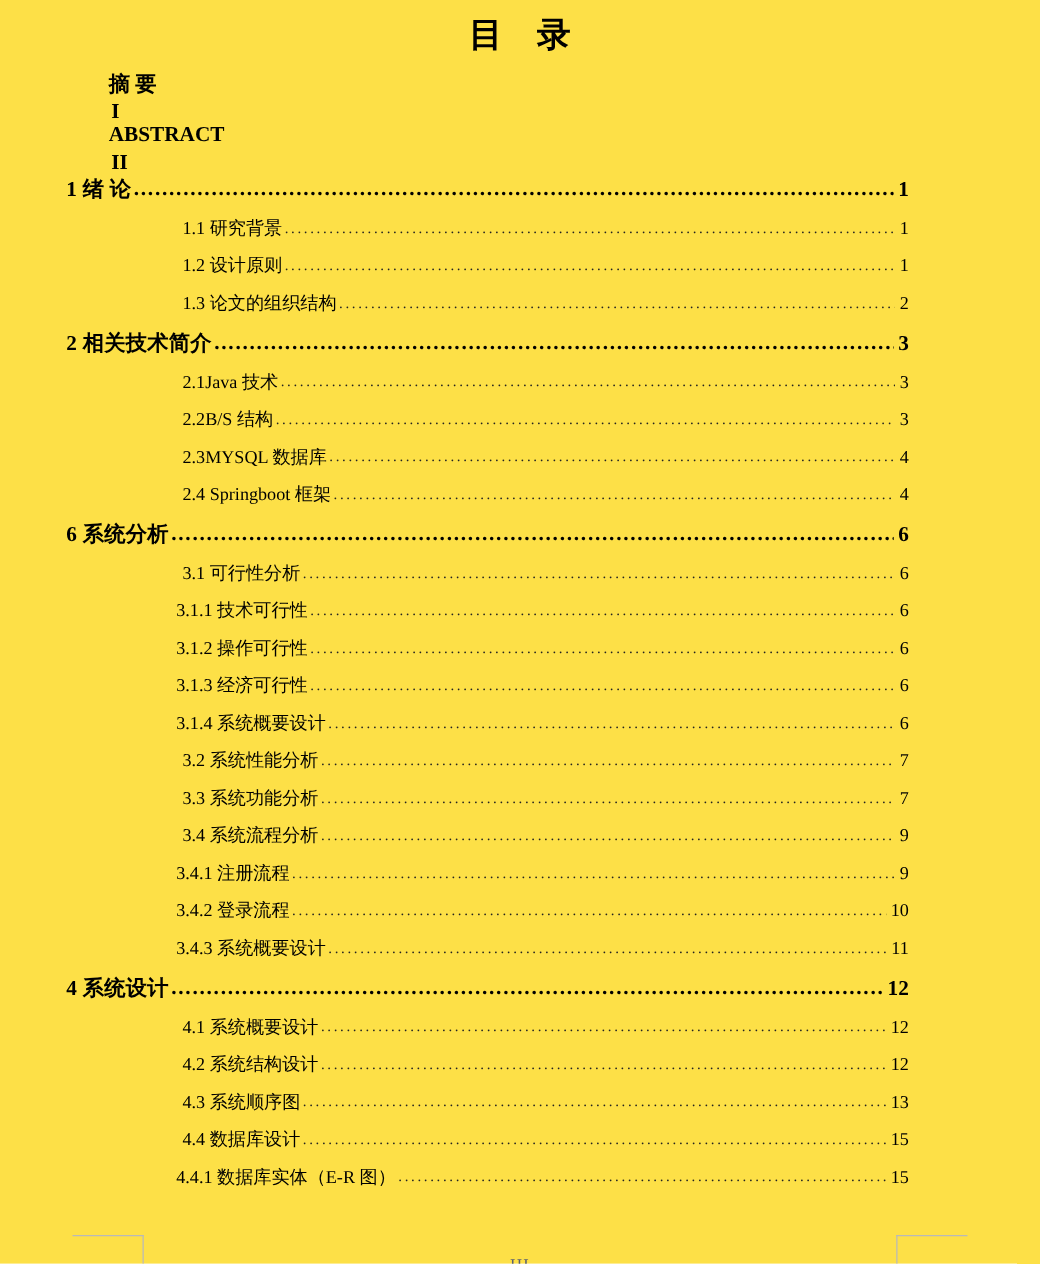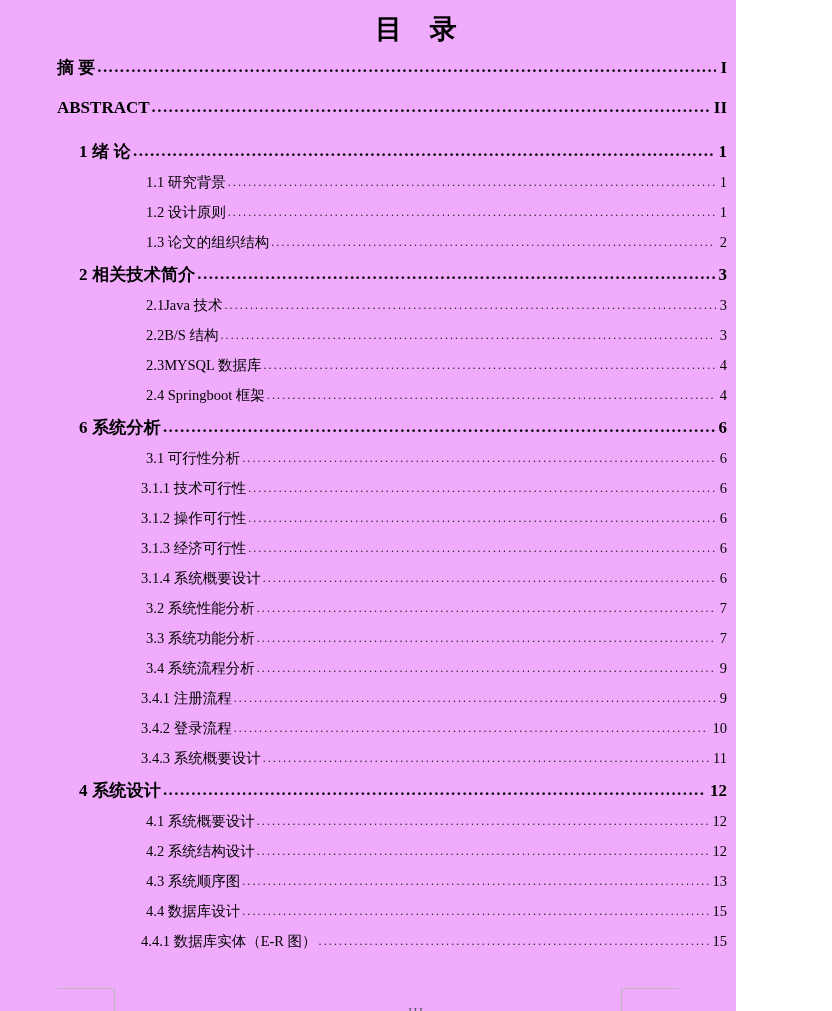--- a/index.html
+++ b/index.html
@@ -12,23 +12,23 @@
     height: 1011px;
     position: relative;
     overflow: hidden;
     font-family: "Liberation Serif", "DejaVu Serif", serif;
     color: #000000;
   }
 
   #page {
     position: absolute;
     left: 0; top: 0;
-    width: 736px;
+    width: 832px;
     height: 1011px;
-    background: #f0abfc;
+    background: #fde047;
   }
 
   
   .toc-title {
     position: absolute;
     left: 0;
     top: 12px;
     width: 832px;
     text-align: center;
     font-size: 27px;
@@ -72,40 +72,41 @@
 
   .toc-page {
     flex: 0 0 auto;
     white-space: nowrap;
     text-align: right;
     padding-left: 2px;
   }
 
   
   .lvl1 {
-    padding-left: 79px;
+    padding-left: 53px;
     font-size: 17px;
     font-weight: bold;
     height: 33px;
   }
   .lvl1 .toc-label { letter-spacing: 0.2px; }
   .lvl1 .toc-dots {
     font-size: 17px;
     font-weight: bold;
     letter-spacing: 1.4px;
     color: #000;
   }
   .lvl1 .toc-page { font-size: 17px; font-weight: bold; }
 
   
   .front {
-    padding-left: 57px;
+    padding-left: 85px;
     font-size: 17px;
     font-weight: bold;
     height: 42px;
+    flex-direction: column;
   }
   .front .toc-dots {
     font-size: 17px;
     font-weight: bold;
     letter-spacing: 1.4px;
   }
   .front .toc-page { font-size: 17px; font-weight: bold; }
 
   
   .lvl2 {

